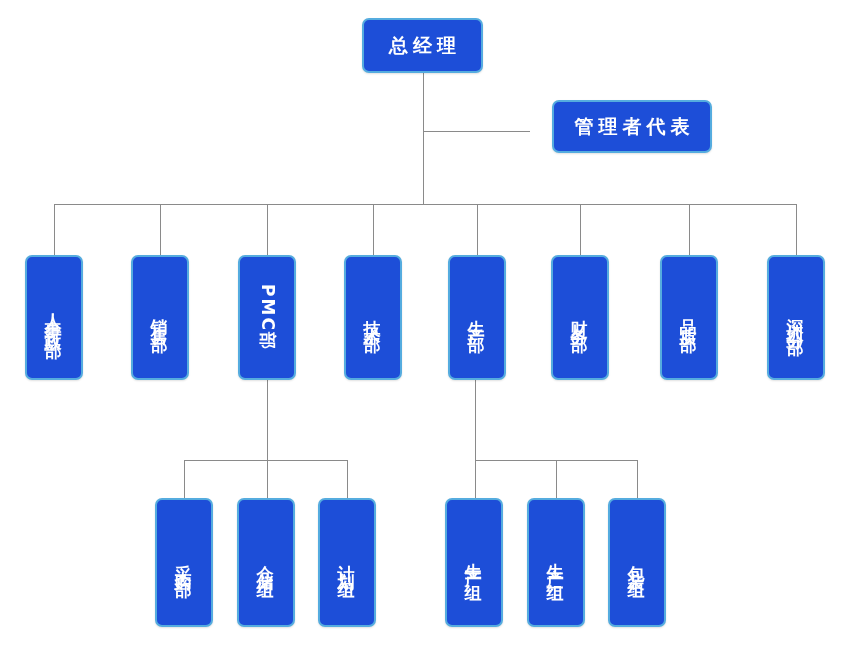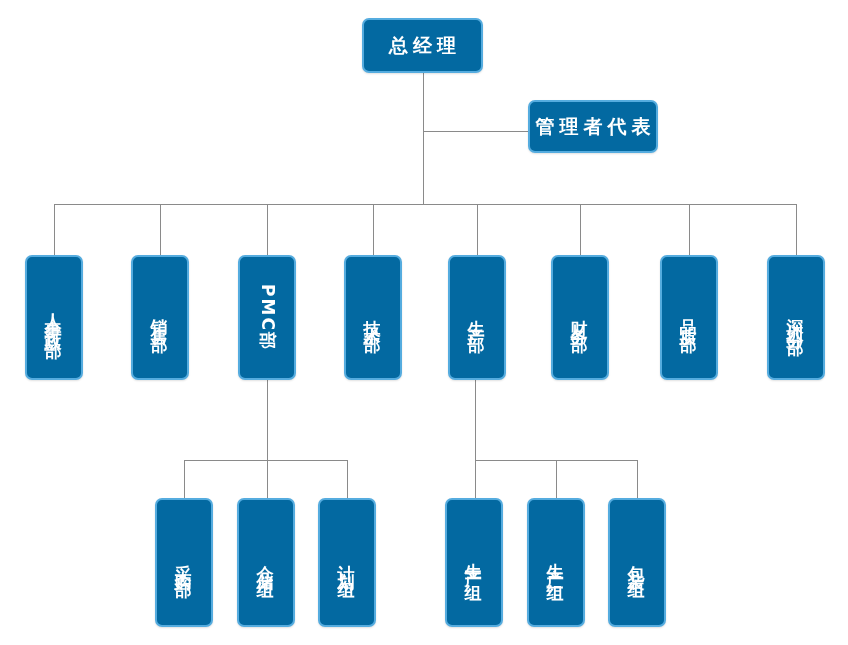--- a/index.html
+++ b/index.html
@@ -15,21 +15,21 @@
     overflow: hidden;
     font-family: "DejaVu Sans", "Liberation Sans", sans-serif;
   }
   .line {
     position: absolute;
     background: #8a8a8a;
   }
   .node {
     position: absolute;
     box-sizing: border-box;
-    background: #0369a1;
+    background: #1d4ed8;
     border: 2px solid #55acdf;
     border-radius: 7px;
     color: #ffffff;
     font-weight: bold;
     display: flex;
     align-items: center;
     justify-content: center;
     text-align: center;
     box-shadow: 0 1px 2px rgba(0,0,0,0.12);
   }
@@ -81,21 +81,21 @@
   <div class="line" style="left:267px; top:460px; width:1px; height:38px;"></div>
   <div class="line" style="left:347px; top:460px; width:1px; height:38px;"></div>
 
   <div class="line" style="left:475px; top:380px; width:1px; height:118px;"></div>
   <div class="line" style="left:475px; top:460px; width:163px; height:1px;"></div>
   <div class="line" style="left:556px; top:460px; width:1px; height:38px;"></div>
   <div class="line" style="left:637px; top:460px; width:1px; height:38px;"></div>
 
   <div class="node h-node" style="left:362px; top:18px; width:121px; height:55px;">总经理</div>
 
-  <div class="node h-node" style="left:528px; top:100px; width:130px; height:53px;">管理者代表</div>
+  <div class="node h-node" style="left:552px; top:100px; width:160px; height:53px;">管理者代表</div>
 
   <div class="node v-node v-node-tight" style="left:25px; top:255px; width:58px; height:125px;">人事行政部</div>
 
   <div class="node v-node" style="left:131px; top:255px; width:58px; height:125px;">销售部</div>
 
   <div class="node" style="left:238px; top:255px; width:58px; height:125px;">
     <span class="rot-label">PMC部</span>
   </div>
 
   <div class="node v-node" style="left:344px; top:255px; width:58px; height:125px;">技术部</div>

